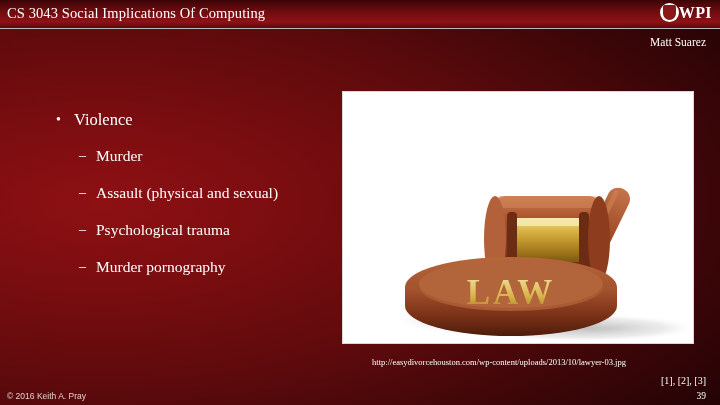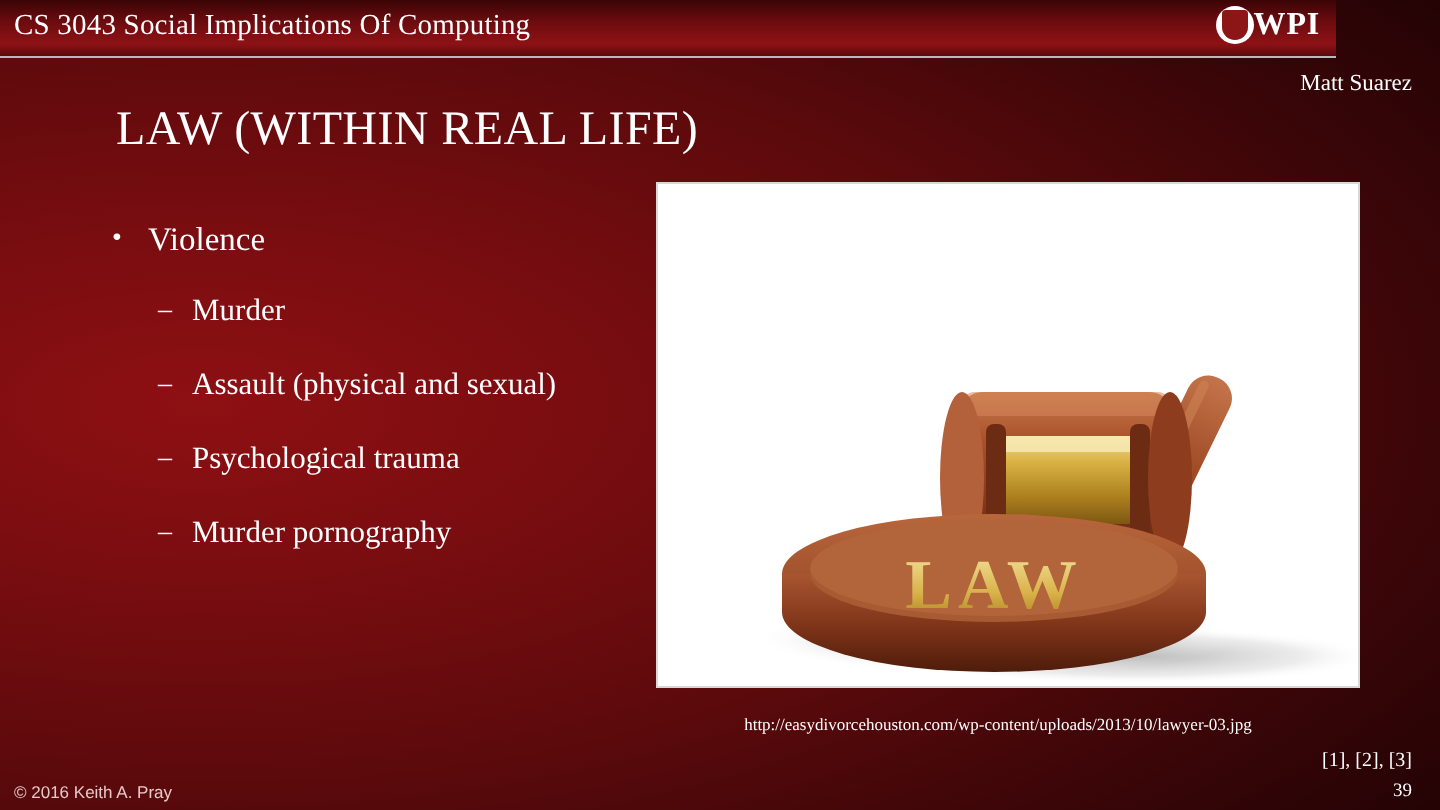--- a/index.html
+++ b/index.html
@@ -14,21 +14,21 @@
     width: 720px;
     height: 405px;
     background:
       radial-gradient(ellipse 120% 95% at 14% 50%, #8e1013 0%, #7a0d10 22%, #5d0a0c 48%, #3d0608 70%, #250305 88%, #1a0203 100%);
     overflow: hidden;
   }
   
   .topbar {
     position: absolute;
     left: 0; top: 0;
-    width: 668px; height: 29px;
+    width: 720px; height: 29px;
     background: linear-gradient(to bottom, #3b0406 0%, #6d0c0f 40%, #8d1216 78%, #5c080b 100%);
     border-bottom: 1px solid #b9b9b9;
   }
   .topbar-title {
     position: absolute;
     left: 7px; top: 5px;
     color: #ffffff;
     font-size: 14.5px;
     letter-spacing: 0.1px;
     white-space: nowrap;
@@ -98,21 +98,21 @@
     align-items: flex-start;
     font-size: 15.5px;
     line-height: 19px;
     margin: 0 0 18px 23px;
   }
   .b2 .mark { width: 17px; flex: 0 0 17px; font-size: 14px; line-height: 19px; }
   .b2 .txt { max-width: 215px; }
   
   .photo-frame {
     position: absolute;
-    left: 328px; top: 91px;
+    left: 342px; top: 91px;
     width: 352px; height: 253px;
     background: #ffffff;
     border: 1px solid #d8d8d8;
     overflow: hidden;
   }
   .gavel-wrap { position: absolute; inset: 0; }
   .credit {
     position: absolute;
     left: 349px; top: 357px;
     width: 300px;
@@ -151,21 +151,20 @@
   <div class="topbar">
     <div class="topbar-title">CS 3043 Social Implications Of Computing</div>
     <div class="wpi-logo">
       <span class="wpi-seal"></span>
       <span class="wpi-text">WPI</span>
     </div>
   </div>
 
   <div class="author">Matt Suarez</div>
 
-  <div class="slide-title">LAW (WITHIN REAL LIFE)</div>
 
   <div class="bullets">
     <div class="b1">
       <span class="mark">•</span>
       <span class="txt">Violence</span>
     </div>
     <div class="b2">
       <span class="mark">–</span>
       <span class="txt">Murder</span>
     </div>

